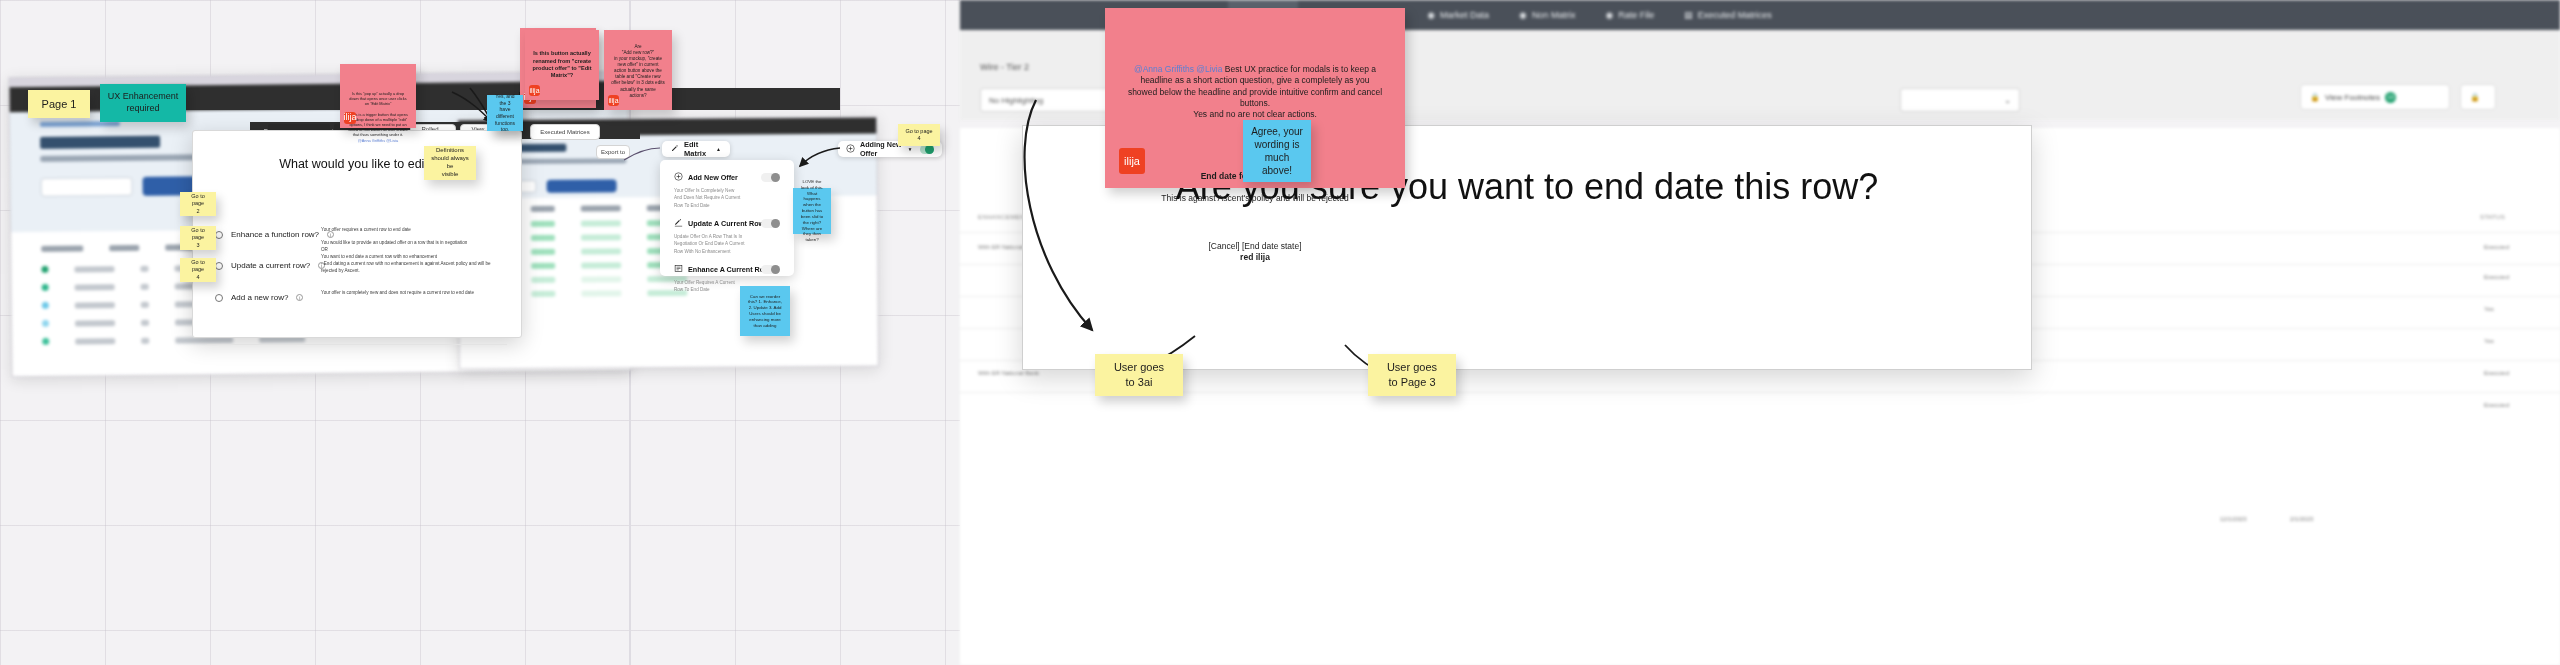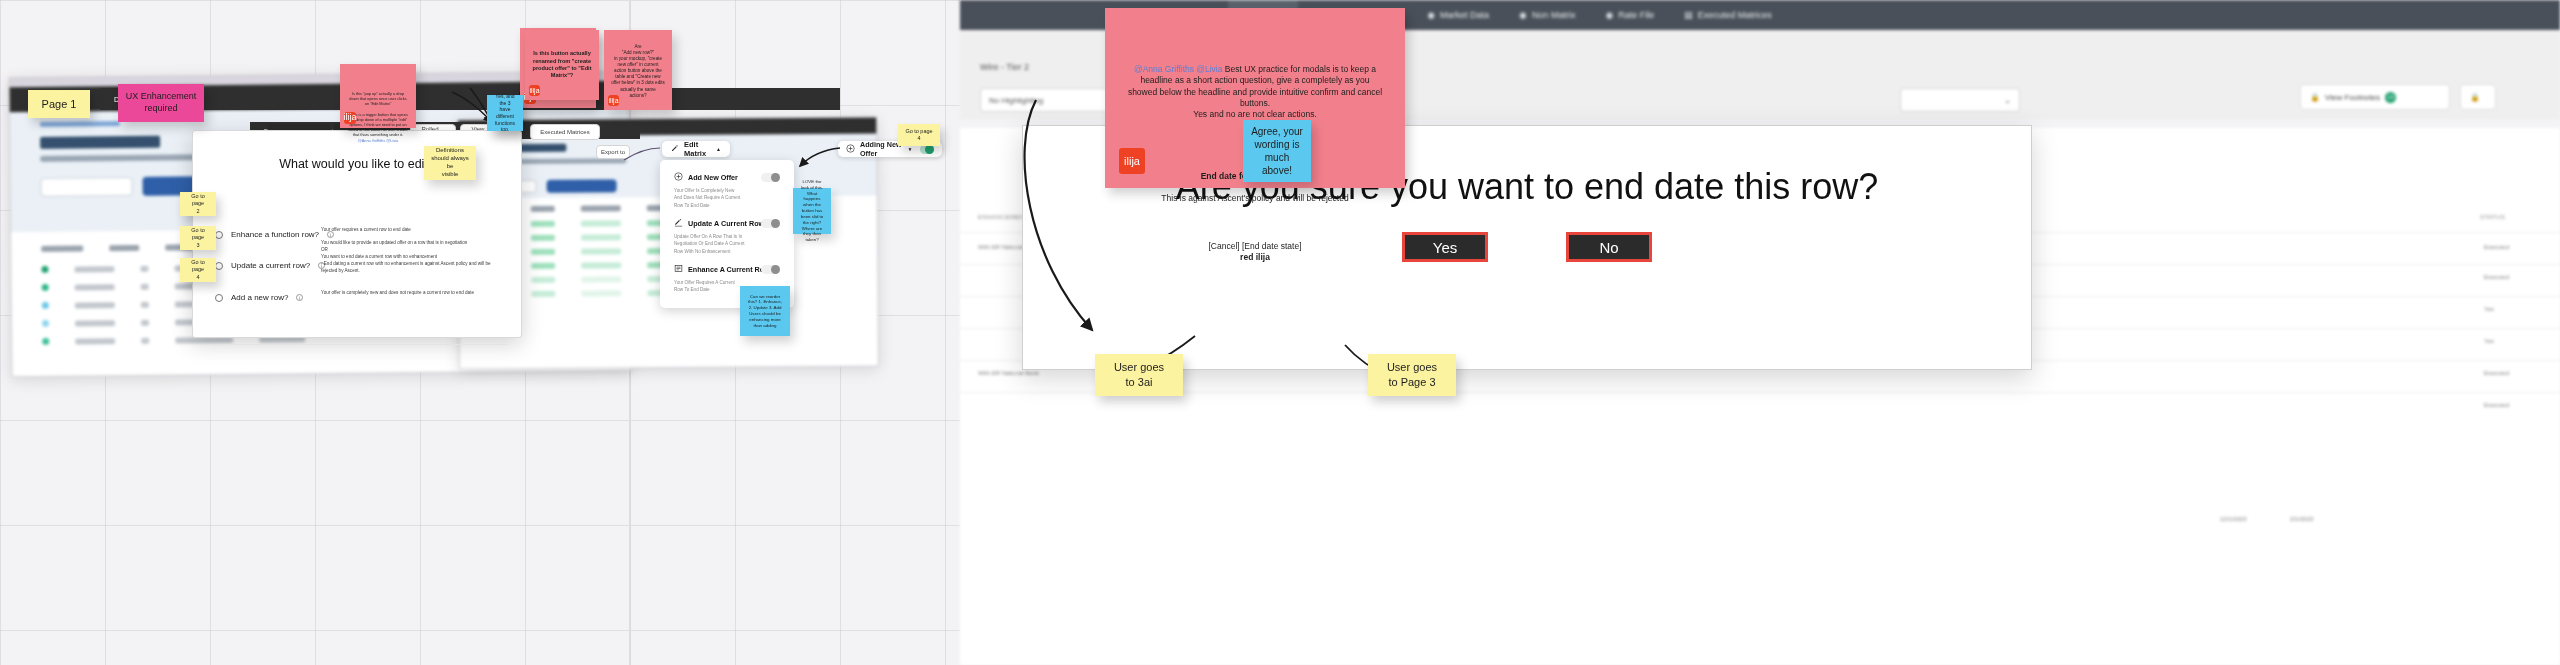--- a/index.html
+++ b/index.html
@@ -30,21 +30,21 @@
     box-shadow: 4px 6px 10px rgba(0,0,0,.18);
     padding: 6px 7px;
     text-align: center;
     line-height: 1.32;
     color: #1d1d1d;
     white-space: pre-line;
   }
   .sticky.pink   { background: #f2808c; }
   .sticky.yellow { background: #fbf3a0; }
   .sticky.blue   { background: #5ac8ef; }
-  .sticky.magenta{ background: #ec4899; margin-left: 18px; }
+  .sticky.magenta{ background: #14b8a6; }
 
   .mention { color: #5b7fd4; }
   .avatar {
     position: absolute; background: #ef4123; color: #fff;
     font-size: 9px; display: flex; align-items: center; justify-content: center;
     border-radius: 3px; font-weight: 400;
   }
 
   
   .app-window {
@@ -390,21 +390,21 @@
   <div class="edit-matrix-chip" style="left:662px; top:141px; width:68px; height:16px;">
     <span>
       <svg width="8" height="8" viewBox="0 0 16 16">
           <path d="M2 12.5V14h1.5l8-8-1.5-1.5-8 8zM13.2 4.3c.2-.2.2-.5 0-.7l-.9-.9c-.2-.2-.5-.2-.7 0l-.8.8 1.6 1.6.8-.8z" fill="#222"></path>
         </svg>
     </span>
     <span>Edit Matrix</span>
     <span style="font-size:5px">▲</span>
   </div>
 
-  <div class="dd-card" style="left:660px; top:160px; width:134px; height:148px;">
+  <div class="dd-card" style="left:660px; top:160px; width:134px; height:116px;">
     <div class="dd-item" style="top:12px;">
       <div class="dd-title">
         <span>
           <svg width="9" height="9" viewBox="0 0 16 16">
               <circle cx="8" cy="8" r="6.6" fill="none" stroke="#222" stroke-width="1.1"></circle>
               <path d="M8 4.6v6.8M4.6 8h6.8" stroke="#222" stroke-width="1.1"></path>
             </svg>
         </span>
         <span>Add New Offer</span>
       </div>
@@ -532,24 +532,20 @@
       <div class="r-cell" style="left:1524px; top:242px;">Executed</div>
       <div class="r-rowline" style="top:264px"></div>
       <div class="r-cell" style="left:1524px; top:274px;">Executed</div>
       <div class="r-cell" style="left:1260px; top:388px;">12/1/2023</div>
       <div class="r-cell" style="left:1330px; top:388px;">2/1/2023</div>
     </div>
   </div>
 
   <div class="confirm">
     <h1>Are you sure you want to end date this row?</h1>
-    <div class="confirm-btns">
-      <div class="cbtn">Yes</div>
-      <div class="cbtn">No</div>
-    </div>
   </div>
 
   <svg class="conn">
     <defs>
       <marker id="ah" markerWidth="7" markerHeight="7" refX="5" refY="3" orient="auto">
         <path d="M0,0 L6,3 L0,6 z" fill="#1a1a1a"></path>
       </marker>
     </defs>
     <path d="M452,92 C470,100 482,112 492,122" stroke="#1a1a1a" stroke-width="1.6" fill="none" marker-end="url(#ah)"></path>
     <path d="M470,88 C480,100 486,112 492,122" stroke="#1a1a1a" stroke-width="1.6" fill="none" marker-end="url(#ah)"></path>

